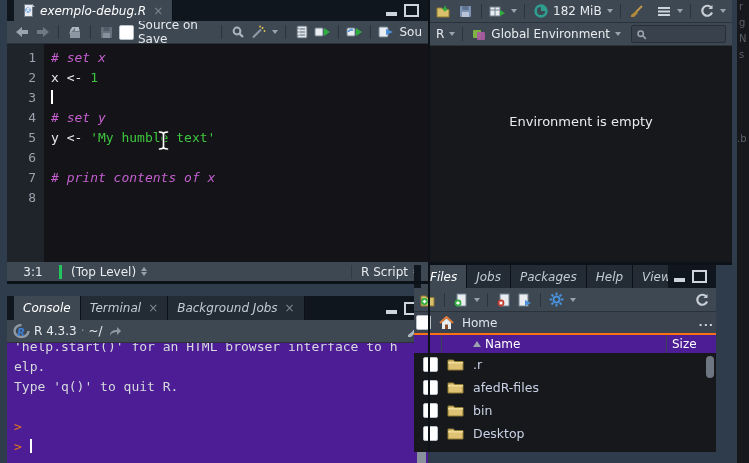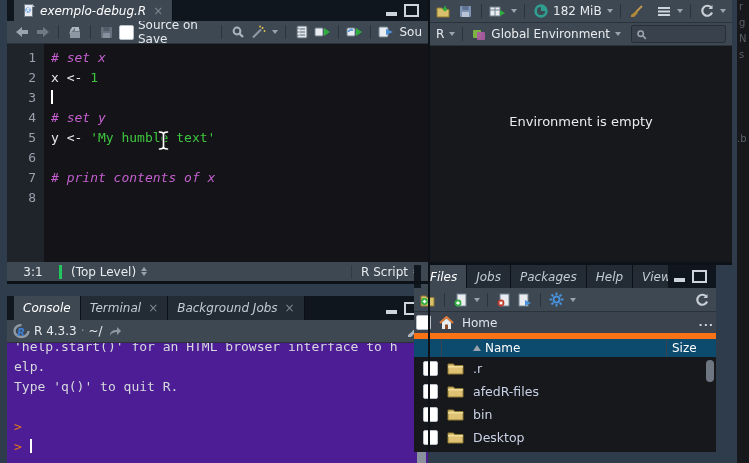--- a/index.html
+++ b/index.html
@@ -65,23 +65,23 @@
   .scroll-thumb{position:absolute;width:9px;border-radius:5px;background:#89919c;}
 
   
   .env-body{flex:1;background:#17181b;display:flex;align-items:center;justify-content:center;
             color:#e9ecef;font-size:13px;padding-bottom:66px;}
   .search{flex:1;height:16px;margin-left:6px;background:#39424c;border:1px solid #272e36;border-radius:2px;
           display:flex;align-items:center;padding:0 4px;min-width:0;}
 
   
   .path-row{height:21px;background:#3a434e;display:flex;align-items:center;gap:7px;padding:0 2px;
-            font-size:12px;color:#dde4ec;border-bottom:6px solid #f97316;flex:none;}
+            font-size:12px;color:#dde4ec;border-bottom:2px solid #f97316;flex:none;}
   .path-more{margin-left:auto;color:#cdd4dc;letter-spacing:1px;font-weight:bold;font-size:11px;}
-  .hdr-row{height:18px;background:#0c4a6e;display:flex;align-items:center;font-size:12px;color:#fff;flex:none;}
+  .hdr-row{height:18px;background:#4c1d95;display:flex;align-items:center;font-size:12px;color:#fff;flex:none;}
   .hdr-row .c1{width:27px;border-right:1px solid #3a434e;height:100%;}
   .hdr-row .c2{width:29px;height:100%;}
   .hdr-row .cn{flex:1;display:flex;align-items:center;gap:4px;padding-left:2px;}
   .hdr-row .cs{width:44px;border-left:1px solid #3a434e;height:100%;display:flex;align-items:center;padding-left:5px;}
   .tri-up{width:0;height:0;border-left:4px solid transparent;border-right:4px solid transparent;
           border-bottom:6px solid #9ba4ae;}
   .file-rows{flex:1;background:#17181b;position:relative;overflow:hidden;}
   .frow{height:23px;display:flex;align-items:center;gap:9px;padding-left:9px;font-size:12.5px;color:#c9d2e6;}
 
   .mouse-cursor{position:absolute;left:157px;top:130px;z-index:50;}

